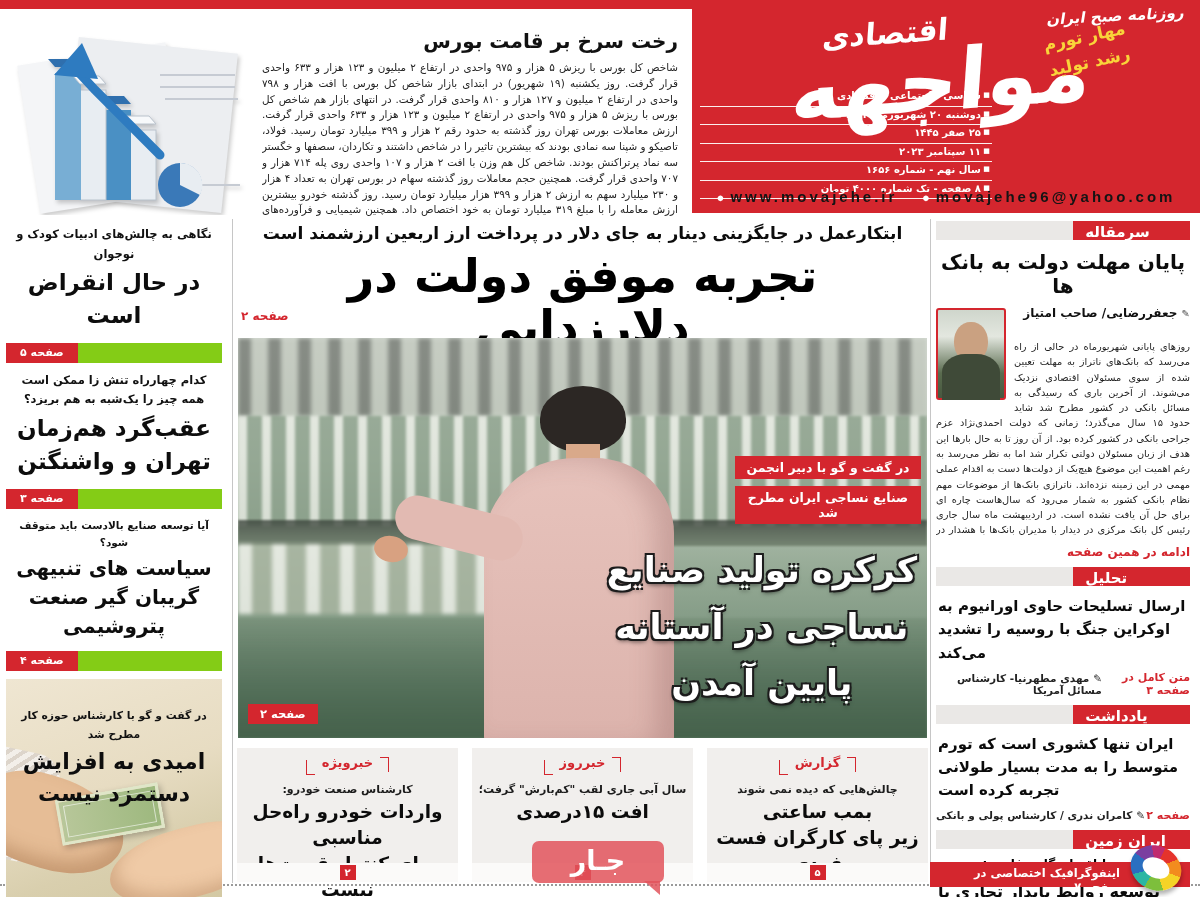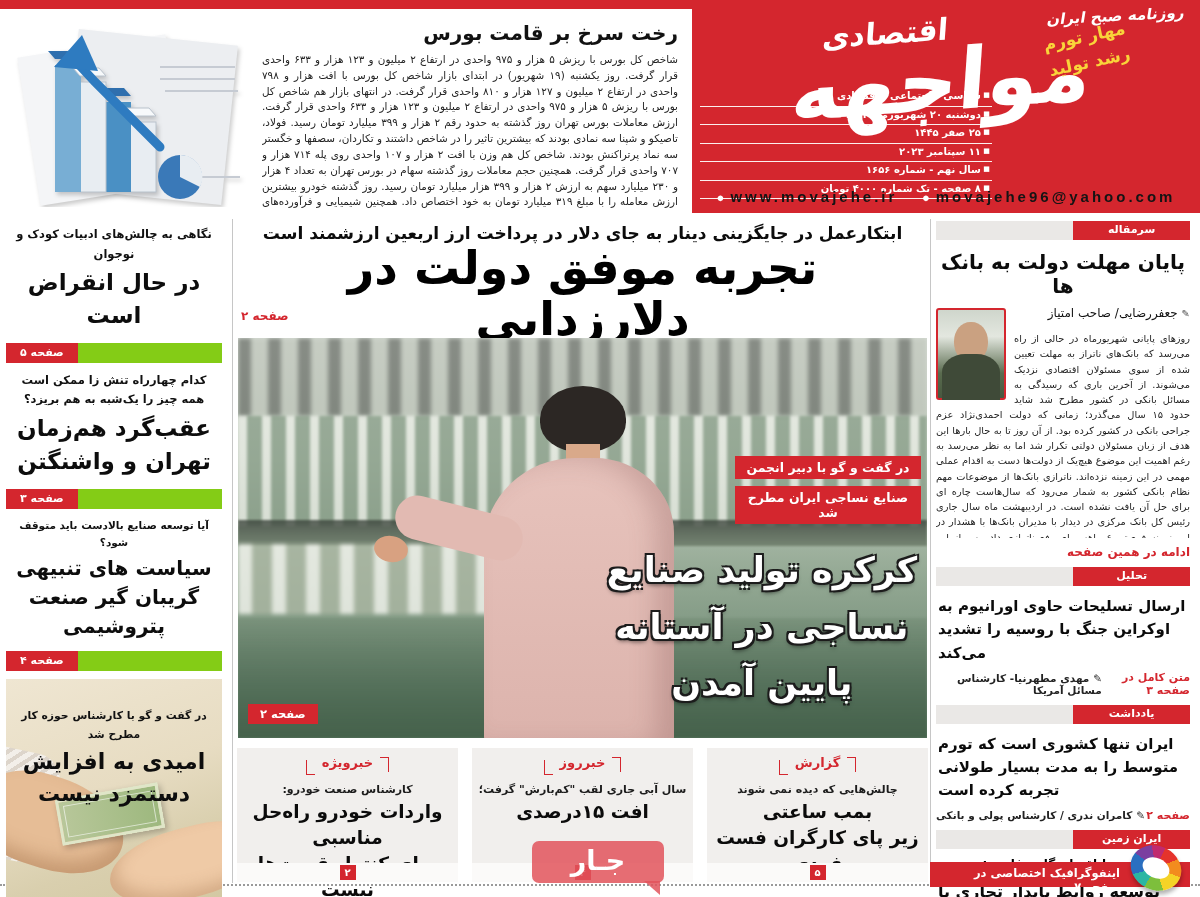--- a/index.html
+++ b/index.html
@@ -15,21 +15,21 @@
   .mh-logo .small { display:block; font-size:30px; font-weight:bold; letter-spacing:1px; margin-right:120px; margin-bottom:-14px; }
   .mh-logo .big { display:block; font-size:84px; font-weight:bold; line-height:1.15; }
   .mh-slogan { position:absolute; top:24px; left:340px; text-align:center; color:#f9d43a; font-weight:bold; font-size:17px; line-height:1.5; transform:rotate(-12deg); width:110px; }
   .mh-info { position:absolute; top:88px; right:210px; left:210px; width:292px; right:auto; left:8px; }
   .mh-info .row { font-size:10px; font-weight:bold; text-align:right; padding:1px 2px 2px; border-bottom:1px solid rgba(255,255,255,.92); line-height:1.45; white-space:nowrap; }
   .mh-info .row::before { content:"■ "; font-size:7px; vertical-align:2px; }
   .mh-urls { position:absolute; bottom:3px; left:0; right:0; height:28px; direction:ltr; display:flex; justify-content:space-evenly; align-items:center; font-family:"Liberation Sans", sans-serif; font-weight:bold; font-size:15px; letter-spacing:3px; color:#141414; }
   .mh-urls .dot { color:#fff; font-size:13px; letter-spacing:0; margin-right:6px; }
 
   
-  .bourse { position:absolute; top:9px; left:0; width:692px; height:204px; background:#fff; }
+  .bourse { position:absolute; top:17px; left:0; width:692px; height:204px; background:#fff; }
   .bourse-text { position:absolute; top:12px; right:14px; left:262px; }
   .bourse-text h2 { font-size:20px; font-weight:bold; color:#111; margin-bottom:7px; }
   .bourse-text p { font-size:10.4px; line-height:1.52; text-align:justify; color:#222; max-height:160px; overflow:hidden; }
   .bourse-chart { position:absolute; top:18px; left:10px; width:240px; height:180px; }
 
   
   .vline { position:absolute; top:219px; bottom:14px; width:1px; background:#c6c6c6; }
   .vline.v1 { left:232px; } .vline.v2 { left:930px; }
   .dotline { position:absolute; left:0; right:0; top:884px; border-top:2px dotted #9a9a9a; }
 
@@ -44,21 +44,21 @@
   .sb-photo .hand-l { position:absolute; left:-30px; top:98px; width:150px; height:92px; background:#e6bd96; border-radius:48% 60% 55% 45%; transform:rotate(18deg); box-shadow:inset -8px -10px 18px rgba(140,90,50,.35); }
   .sb-photo .sleeve { position:absolute; left:-40px; top:70px; width:90px; height:110px; background:repeating-linear-gradient(135deg,#f3efe9 0 5px,#ddd5cb 5px 9px); border-radius:30%; transform:rotate(12deg); }
   .sb-photo .hand-r { position:absolute; right:-36px; top:150px; width:150px; height:70px; background:#efcaa6; border-radius:60% 40% 50% 55%; transform:rotate(-14deg); box-shadow:inset 8px -8px 16px rgba(150,100,60,.3); }
   .sb-photo .note { position:absolute; left:52px; top:112px; width:104px; height:46px; background:linear-gradient(90deg,#b8c79a,#9db87e); border:3px solid #dfe6c8; transform:rotate(-10deg); box-shadow:2px 3px 6px rgba(0,0,0,.25); }
   .sb-photo .note::after { content:""; position:absolute; inset:4px; border:1px solid rgba(255,255,255,.6); }
   .sb-photo .txt { position:relative; z-index:2; padding-top:24px; }
 
   
   .center { position:absolute; top:213px; left:237px; width:691px; bottom:0; }
   .lead-kicker { text-align:center; font-size:17px; font-weight:bold; color:#0c0c0c; margin-top:10px; }
-  .lead-head { text-align:center; font-size:46px; font-weight:bold; color:#000; letter-spacing:-1px; line-height:1.1; }
+  .lead-head { text-align:center; font-size:46px; font-weight:bold; color:#000; letter-spacing:-1px; margin-top:8px; line-height:1.1; }
   .lead-pg { position:absolute; top:96px; left:4px; color:#d4262e; font-size:12px; font-weight:bold; }
 
   .photo { position:absolute; top:125px; left:1px; right:1px; height:400px; overflow:hidden; background:linear-gradient(180deg,#d8ded6 0%,#c2cdc0 30%,#93a893 60%,#5c7a64 100%); }
   .ph-top { position:absolute; top:0; left:0; right:0; height:78px; background:repeating-linear-gradient(90deg,#474b45 0 13px,#b9bfb4 13px 30px); opacity:.55; filter:blur(2px); }
   .ph-mid { position:absolute; top:78px; left:0; right:0; height:110px; background:repeating-linear-gradient(90deg,#f1f3ec 0 9px,#7e957e 9px 24px); opacity:.65; filter:blur(1.5px); }
   .ph-rail { position:absolute; top:182px; left:0; right:0; height:26px; background:linear-gradient(180deg,#3c443c,#6b7a68); opacity:.8; filter:blur(1px); }
   .ph-cones { position:absolute; top:206px; left:0; width:46%; height:70px; background:repeating-linear-gradient(90deg,#f5f6f0 0 14px,#aab6a2 14px 34px); opacity:.8; filter:blur(2px); }
   .ph-floor { position:absolute; bottom:0; left:0; right:0; height:120px; background:linear-gradient(180deg,rgba(83,110,85,.2),#46624c); filter:blur(1px); }
   .man { position:absolute; left:216px; top:48px; width:230px; height:352px; }
   .man .hair { position:absolute; right:58px; top:0; width:86px; height:66px; background:#2c2724; border-radius:50% 50% 45% 45%; }
@@ -82,28 +82,28 @@
   .card .head { font-size:18.5px; font-weight:bold; color:#0b0b0b; line-height:1.4; margin-top:3px; letter-spacing:-0.4px; }
   .card .foot { position:absolute; bottom:0; left:0; right:0; height:19px; background:#fbfaf9; }
   .card .num { position:absolute; bottom:2px; left:50%; transform:translateX(-50%); width:16px; height:15px; background:#d4262e; color:#fff; font-size:10px; font-weight:bold; line-height:15px; }
 
   .watermark { position:absolute; top:628px; left:295px; width:132px; height:42px; background:rgba(226,84,92,.85); border-radius:7px; z-index:5; color:#fff; font-size:27px; font-weight:bold; text-align:center; line-height:40px; letter-spacing:2px; }
   .watermark::after { content:""; position:absolute; right:4px; bottom:-12px; border-top:14px solid rgba(226,84,92,.85); border-left:16px solid transparent; }
 
   
   .rightcol { position:absolute; top:213px; left:936px; right:10px; bottom:0; }
   .sec-head { display:flex; height:19px; margin-top:8px; }
-  .sec-head .lbl { background:#d4262e; color:#fff; font-size:11px; font-weight:bold; padding:2px 12px 0; min-width:46%; text-align:center; }
+  .sec-head .lbl { background:#d4262e; color:#fff; font-size:15px; font-weight:bold; padding:2px 12px 0; min-width:46%; text-align:left; }
   .sec-head .fill { flex:1; background:#eae8e6; }
   .ed-head { text-align:center; font-size:20px; font-weight:bold; color:#0c0c0c; margin:10px 0 8px; letter-spacing:-0.4px; }
   .ed-wrap { overflow:hidden; max-height:232px; }
   .portrait { float:left; width:70px; height:92px; border:2px solid #d4262e; border-radius:3px; margin:2px 8px 4px 0; background:linear-gradient(180deg,#cfd6cc 0%,#e3e7df 30%,#596b4e 72%,#47583f 100%); position:relative; }
   .portrait::before { content:""; position:absolute; top:12px; left:50%; transform:translateX(-50%); width:34px; height:40px; background:#caa181; border-radius:48%; }
   .portrait::after { content:""; position:absolute; top:44px; left:50%; transform:translateX(-50%); width:58px; height:46px; background:#3f4a38; border-radius:40% 40% 0 0; }
-  .byline { font-size:12px; font-weight:normal; color:#111; margin-bottom:11px; }
+  .byline { font-size:12px; font-weight:bold; color:#111; margin-bottom:19px; }
   .byline .pen { font-size:10px; color:#555; }
   .ed-body { font-size:9.8px; line-height:1.56; text-align:justify; color:#1d1d1d; }
   .red-link { color:#d4262e; font-size:12px; font-weight:bold; margin-top:7px; text-align:right; }
   .sec-headline { font-size:15px; font-weight:bold; color:#0b0b0b; line-height:1.55; text-align:left; margin:9px 2px 6px; letter-spacing:-0.3px; }
   .by-row { display:flex; justify-content:space-between; align-items:center; font-size:10.5px; font-weight:bold; color:#222; margin-top:2px; }
   .by-row .ref { color:#d4262e; font-size:11px; }
   .iz-kicker { text-align:center; font-size:12px; font-weight:bold; margin-top:8px; }
   .info-bar { position:absolute; left:-6px; right:0; bottom:10px; height:25px; background:#d4262e; color:#fff; }
   .info-bar .t { position:absolute; right:70px; left:10px; top:4px; font-size:11.5px; font-weight:bold; text-align:right; }
   .donut { position:absolute; right:8px; top:-16px; width:52px; height:44px; border-radius:50%; background:conic-gradient(#e5332c 0 12%,#f28c1e 12% 24%,#f5d327 24% 38%,#7dbf3c 38% 52%,#2bb6a3 52% 64%,#2a6fc0 64% 78%,#7b3fa0 78% 90%,#c02a6f 90% 100%); transform:rotate(25deg); box-shadow:2px 3px 4px rgba(0,0,0,.3); }

